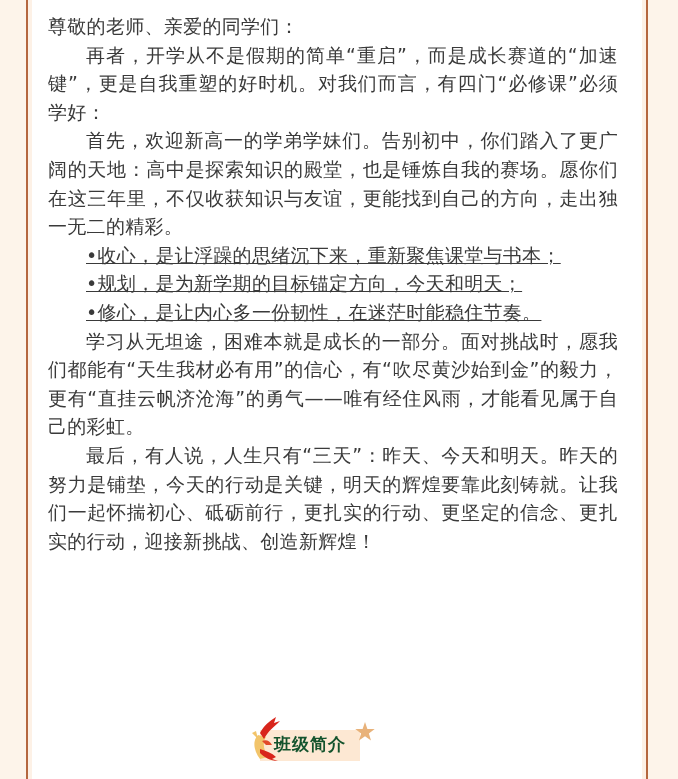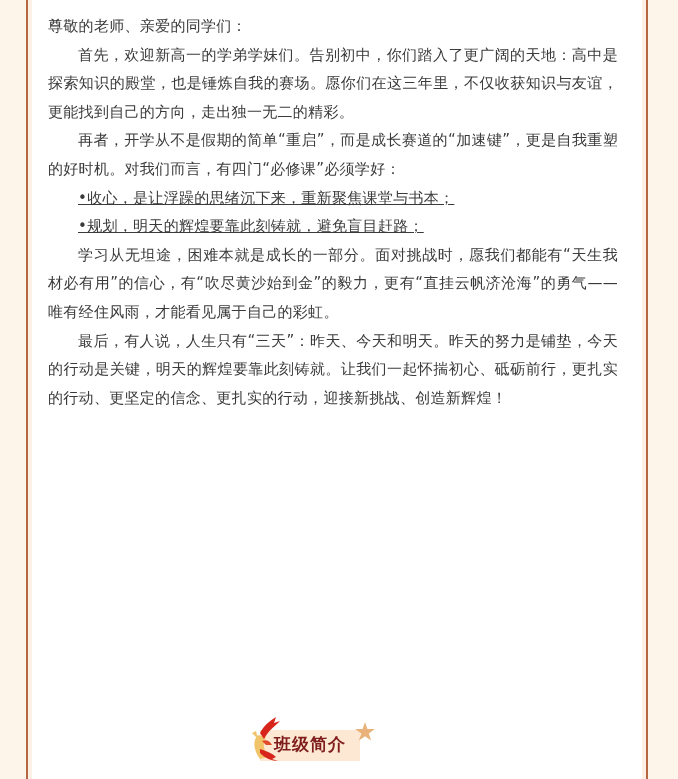--- a/index.html
+++ b/index.html
@@ -41,21 +41,21 @@
       width: 610px;
       height: 779px;
       background: #ffffff;
     }
     .article {
       position: absolute;
       top: 12px;
       left: 16px;
       width: 570px;
       font-family: "DejaVu Sans", sans-serif;
-      font-size: 15px;
+      font-size: 19px;
       line-height: 28.6px;
       color: #3a3a3a;
       letter-spacing: 0.3px;
     }
     .article p {
       margin: 0;
       text-align: justify;
       text-indent: 2em;
     }
     .article p.salutation { text-indent: 0; }
@@ -76,21 +76,21 @@
       background: #fde8d3;
     }
     .banner-text {
       position: absolute;
       left: 26px;
       top: 19px;
       font-family: Liberation Sans, sans-serif;
       font-weight: bold;
       font-size: 17px;
       line-height: 26px;
-      color: #7f1d1d;
+      color: #14532d;
       letter-spacing: 1px;
       white-space: nowrap;
     }
     .ribbon-icon {
       position: absolute;
       left: 0;
       top: 0;
       width: 34px;
       height: 50px;
     }
@@ -107,24 +107,25 @@
 
 <div class="page">
   <div class="border-line left"></div>
   <div class="inner-strip left"></div>
   <div class="border-line right"></div>
   <div class="inner-strip right"></div>
 
   <div class="panel">
     <div class="article">
       <p class="salutation">尊敬的老师、亲爱的同学们：</p>
+      <p>再者，开学从不是假期的简单“重启”，而是成长赛道的“加速键”，更是自我重塑的好时机。对我们而言，有四门“必修课”必须学好：</p>
       <p>首先，欢迎新高一的学弟学妹们。告别初中，你们踏入了更广阔的天地：高中是探索知识的殿堂，也是锤炼自我的赛场。愿你们在这三年里，不仅收获知识与友谊，更能找到自己的方向，走出独一无二的精彩。</p>
-      <p>再者，开学从不是假期的简单“重启”，而是成长赛道的“加速键”，更是自我重塑的好时机。对我们而言，有四门“必修课”必须学好：</p>
       <p class="bullet">•收心，是让浮躁的思绪沉下来，重新聚焦课堂与书本；</p>
-      <p class="bullet">•规划，明天的辉煌要靠此刻铸就，避免盲目赶路；</p>
+      <p class="bullet">•规划，是为新学期的目标锚定方向，今天和明天；</p>
+      <p class="bullet">•修心，是让内心多一份韧性，在迷茫时能稳住节奏。</p>
       <p>学习从无坦途，困难本就是成长的一部分。面对挑战时，愿我们都能有“天生我材必有用”的信心，有“吹尽黄沙始到金”的毅力，更有“直挂云帆济沧海”的勇气——唯有经住风雨，才能看见属于自己的彩虹。</p>
       <p>最后，有人说，人生只有“三天”：昨天、今天和明天。昨天的努力是铺垫，今天的行动是关键，明天的辉煌要靠此刻铸就。让我们一起怀揣初心、砥砺前行，更扎实的行动、更坚定的信念、更扎实的行动，迎接新挑战、创造新辉煌！</p>
     </div>
   </div>
 
   <div class="title-banner">
     <div class="banner-bg"></div>
     <svg class="ribbon-icon" viewBox="0 0 34 50">
       <path d="M10 22 C4 28, 6 38, 12 46 L20 44 C16 38, 14 30, 18 24 Z" fill="#f2c46a"></path>
       <path d="M4 20 L10 26 L8 18 Z" fill="#f2c46a"></path>

